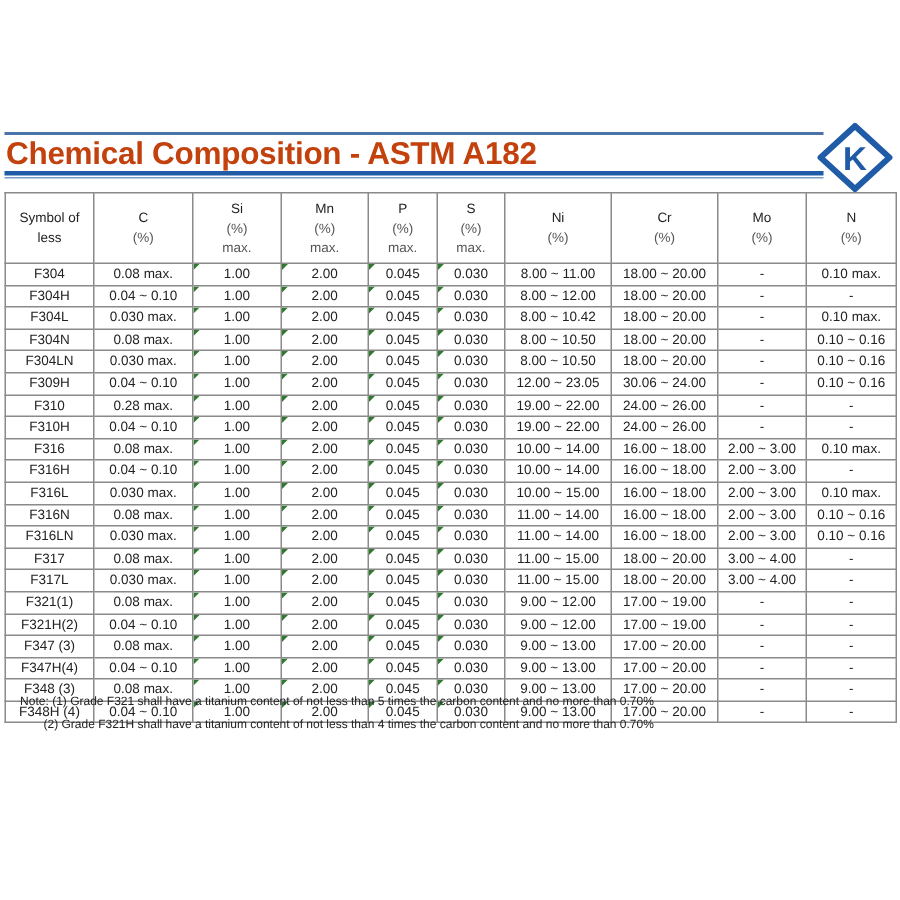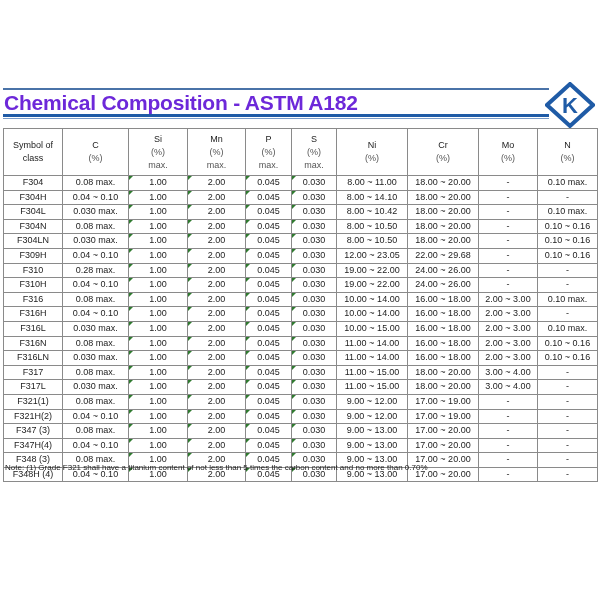--- a/index.html
+++ b/index.html
@@ -1,18 +1,18 @@
 <!DOCTYPE html>
 <html><head>
 <meta charset="utf-8">
 <style>
   html, body { margin:0; padding:0; background:#ffffff; }
   body { width:600px; height:600px; position:relative; overflow:hidden; font-family:"Liberation Sans", sans-serif; color:#222; }
   .title-top-line { position:absolute; left:3px; top:88px; width:546px; height:2px; background:#4a73a8; }
-  .title { position:absolute; left:4px; top:91px; font-size:21px; font-weight:bold; color:#6d28d9; letter-spacing:-0.2px; white-space:nowrap; }
+  .title { position:absolute; left:4px; top:91px; font-size:21px; font-weight:bold; color:#c2410c; letter-spacing:-0.2px; white-space:nowrap; }
   .title-bottom-line1 { position:absolute; left:3px; top:114px; width:546px; height:3px; background:#1f5ba6; }
   .title-bottom-line2 { position:absolute; left:3px; top:118px; width:546px; height:1px; background:#7a9cc8; }
   .logo { position:absolute; left:545px; top:82px; width:50px; height:46px; }
   table.comp { position:absolute; left:3px; top:128px; border-collapse:collapse; table-layout:fixed; width:594px; }
   table.comp td, table.comp th { border:1px solid #8a8a8a; text-align:center; font-size:9px; font-weight:normal; padding:0; line-height:13.6px; height:13.6px; white-space:nowrap; overflow:hidden; position:relative; }
   table.comp th { line-height:13px; height:46px; vertical-align:middle; }
   table.comp th .u { color:#555; }
   .tri { position:absolute; left:0; top:0; width:0; height:0; border-top:4px solid #2f7a2f; border-right:4px solid transparent; }
   .notes { position:absolute; left:5px; top:460px; font-size:8px; color:#222; line-height:15.3px; }
   .notes .row { white-space:nowrap;text-align:right; }
@@ -41,21 +41,21 @@
     <col style="width:45px">
       <col style="width:71px">
       <col style="width:71px">
       <col style="width:59px">
       <col style="width:60px">
   </colgroup>
   <thead>
     <tr id="hdr">
         <th>
           <div>Symbol of</div>
-          <div>class</div>
+          <div>less</div>
         </th>
         <th>
           <div>C</div>
           <div class="u">(%)</div>
         </th>
         <th>
           <div>Si</div>
           <div class="u">(%)</div>
           <div class="u">max.</div>
         </th>
@@ -105,21 +105,21 @@
         <td><span>-</span></td>
         <td><span>0.10 max.</span></td>
       </tr>
       <tr>
         <td><span>F304H</span></td>
         <td><span>0.04 ~ 0.10</span></td>
         <td><span class="tri"></span><span>1.00</span></td>
         <td><span class="tri"></span><span>2.00</span></td>
         <td><span class="tri"></span><span>0.045</span></td>
         <td><span class="tri"></span><span>0.030</span></td>
-        <td><span>8.00 ~ 14.10</span></td>
+        <td><span>8.00 ~ 12.00</span></td>
         <td><span>18.00 ~ 20.00</span></td>
         <td><span>-</span></td>
         <td><span>-</span></td>
       </tr>
       <tr>
         <td><span>F304L</span></td>
         <td><span>0.030 max.</span></td>
         <td><span class="tri"></span><span>1.00</span></td>
         <td><span class="tri"></span><span>2.00</span></td>
         <td><span class="tri"></span><span>0.045</span></td>
@@ -154,21 +154,21 @@
         <td><span>0.10 ~ 0.16</span></td>
       </tr>
       <tr>
         <td><span>F309H</span></td>
         <td><span>0.04 ~ 0.10</span></td>
         <td><span class="tri"></span><span>1.00</span></td>
         <td><span class="tri"></span><span>2.00</span></td>
         <td><span class="tri"></span><span>0.045</span></td>
         <td><span class="tri"></span><span>0.030</span></td>
         <td><span>12.00 ~ 23.05</span></td>
-        <td><span>22.00 ~ 29.68</span></td>
+        <td><span>30.06 ~ 24.00</span></td>
         <td><span>-</span></td>
         <td><span>0.10 ~ 0.16</span></td>
       </tr>
       <tr>
         <td><span>F310</span></td>
         <td><span>0.28 max.</span></td>
         <td><span class="tri"></span><span>1.00</span></td>
         <td><span class="tri"></span><span>2.00</span></td>
         <td><span class="tri"></span><span>0.045</span></td>
         <td><span class="tri"></span><span>0.030</span></td>
@@ -343,13 +343,14 @@
         <td><span>9.00 ~ 13.00</span></td>
         <td><span>17.00 ~ 20.00</span></td>
         <td><span>-</span></td>
         <td><span>-</span></td>
       </tr>
     </tbody>
 </table>
 
 <div class="notes">
   <div class="row"><span>Note:</span> <span>(1) Grade F321 shall have a titanium content of not less than 5 times the carbon content and no more than 0.70%</span></div>
+  <div class="row indent">(2) Grade F321H shall have a titanium content of not less than 4 times the carbon content and no more than 0.70%</div>
 </div>
 
 </body></html>

